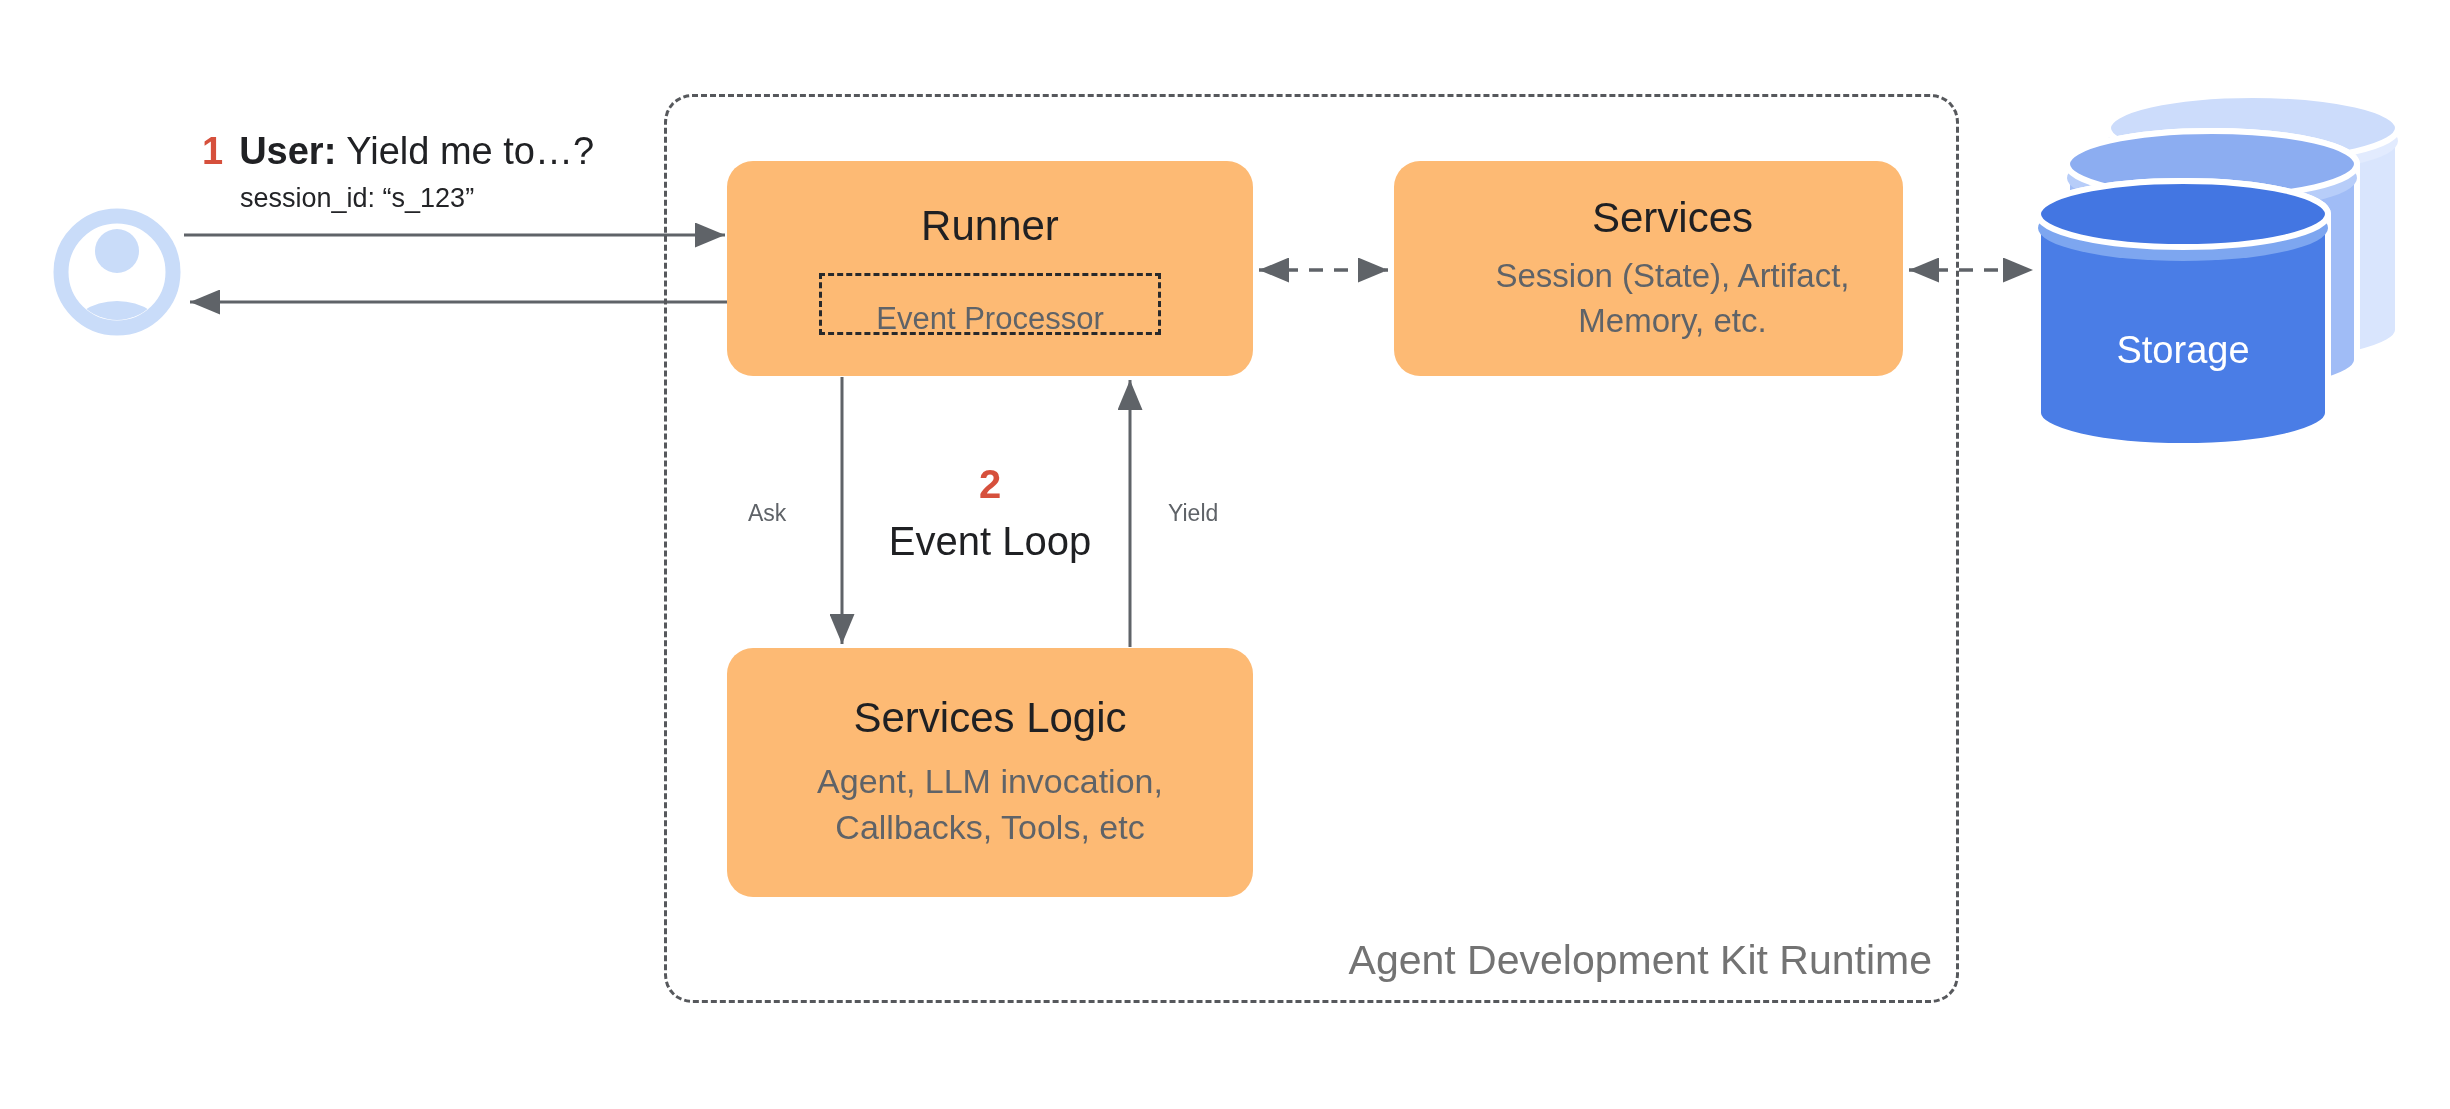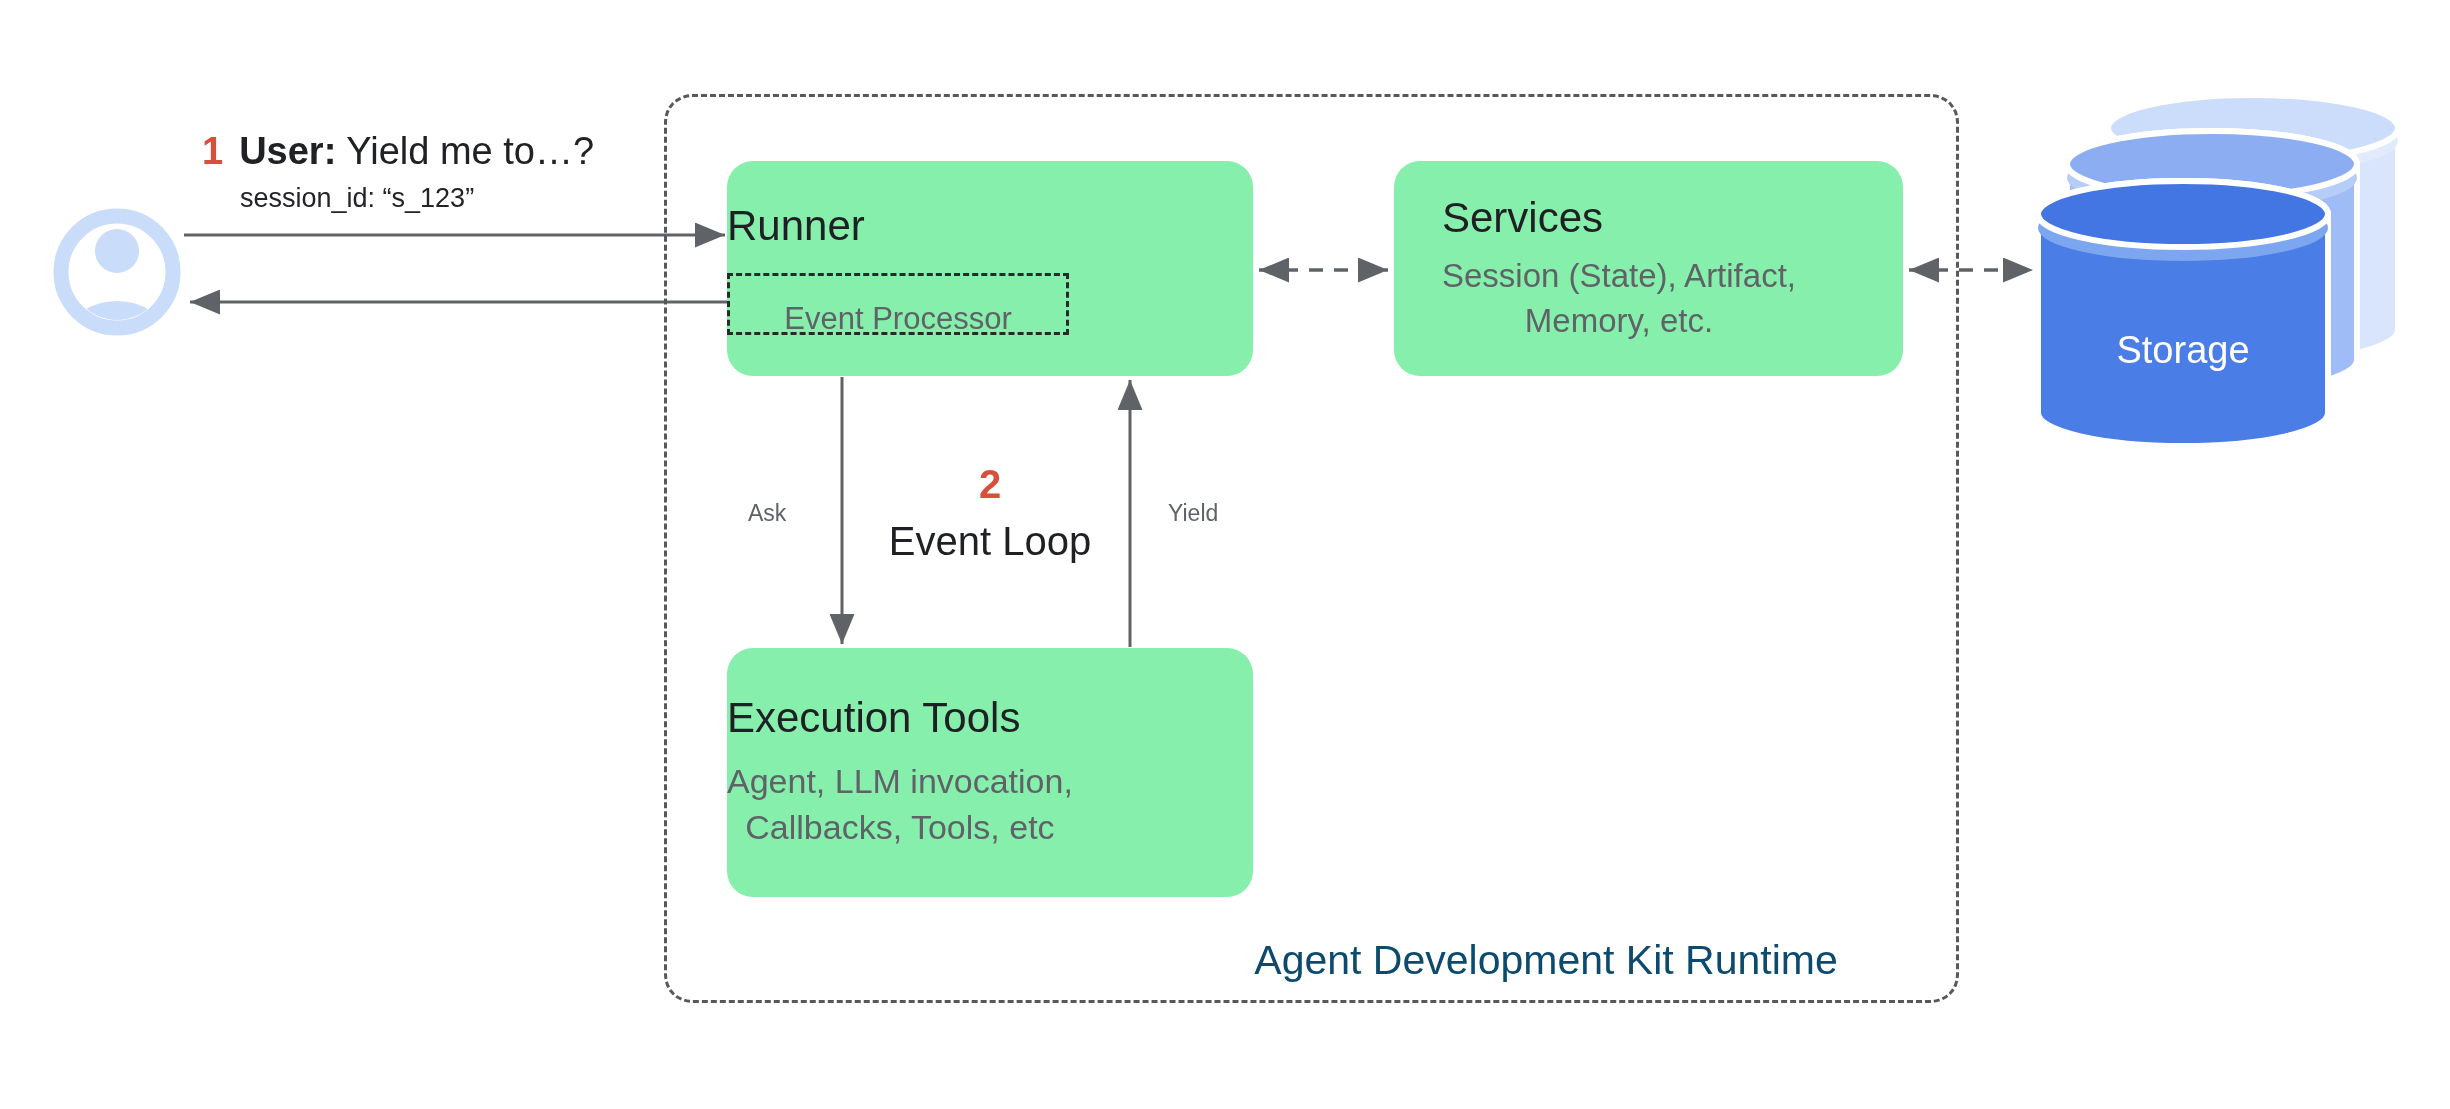--- a/index.html
+++ b/index.html
@@ -20,25 +20,25 @@
     left: 664px; top: 94px;
     width: 1295px; height: 909px;
     border: 3px dashed #56585c;
     border-radius: 28px;
     box-sizing: border-box;
   }
 
   
   .node {
     position: absolute;
-    background: #86efac;
+    background: #fdba74;
     border-radius: 26px;
     display: flex;
     flex-direction: column;
-    align-items: flex-start;
+    align-items: center;
     justify-content: center;
     text-align: center;
     box-sizing: border-box;
   }
   .node-runner    { left: 727px;  top: 161px; width: 526px; height: 215px; gap: 22px; }
   .node-services  { left: 1394px; top: 161px; width: 509px; height: 215px; gap: 12px; padding-left: 48px; }
   .node-execution { left: 727px;  top: 648px; width: 526px; height: 249px; gap: 16px; }
 
   .node-title { font-size: 42px; line-height: 1.15; color: #1f2023; }
   .node-subtitle {
@@ -79,21 +79,21 @@
 
   .edge-label {
     position: absolute;
     font-size: 23px; color: #5f6368; white-space: nowrap; text-align: right;
   }
   .edge-ask   { left: 748px;  top: 500px; }
   .edge-yield { left: 1168px; top: 500px; }
 
   .adk-label {
     position: absolute; left: 1160px; top: 936px; width: 772px;
-    text-align: center; font-size: 41px; line-height: 48px; color: #0c4a6e;
+    text-align: right; font-size: 41px; line-height: 48px; color: #737373;
     white-space: nowrap;
   }
 
   .storage-text {
     font-family: "Liberation Sans", "DejaVu Sans", sans-serif;
     font-size: 38px;
     fill: #ffffff;
   }
 </style>
 </head>
@@ -160,21 +160,21 @@
     </div>
   </div>
 
   <div class="node node-services">
     <div class="node-title">Services</div>
     <div class="node-subtitle">Session (State), Artifact,
 Memory, etc.</div>
   </div>
 
   <div class="node node-execution">
-    <div class="node-title">Execution Tools</div>
+    <div class="node-title">Services Logic</div>
     <div class="node-subtitle">Agent, LLM invocation,
 Callbacks, Tools, etc</div>
   </div>
 
   <div class="step1">
     <span class="stepnum">1</span><span class="actor">User:</span><span>Yield me to…?</span>
   </div>
   <div class="session-id">session_id: “s_123”</div>
 
 

